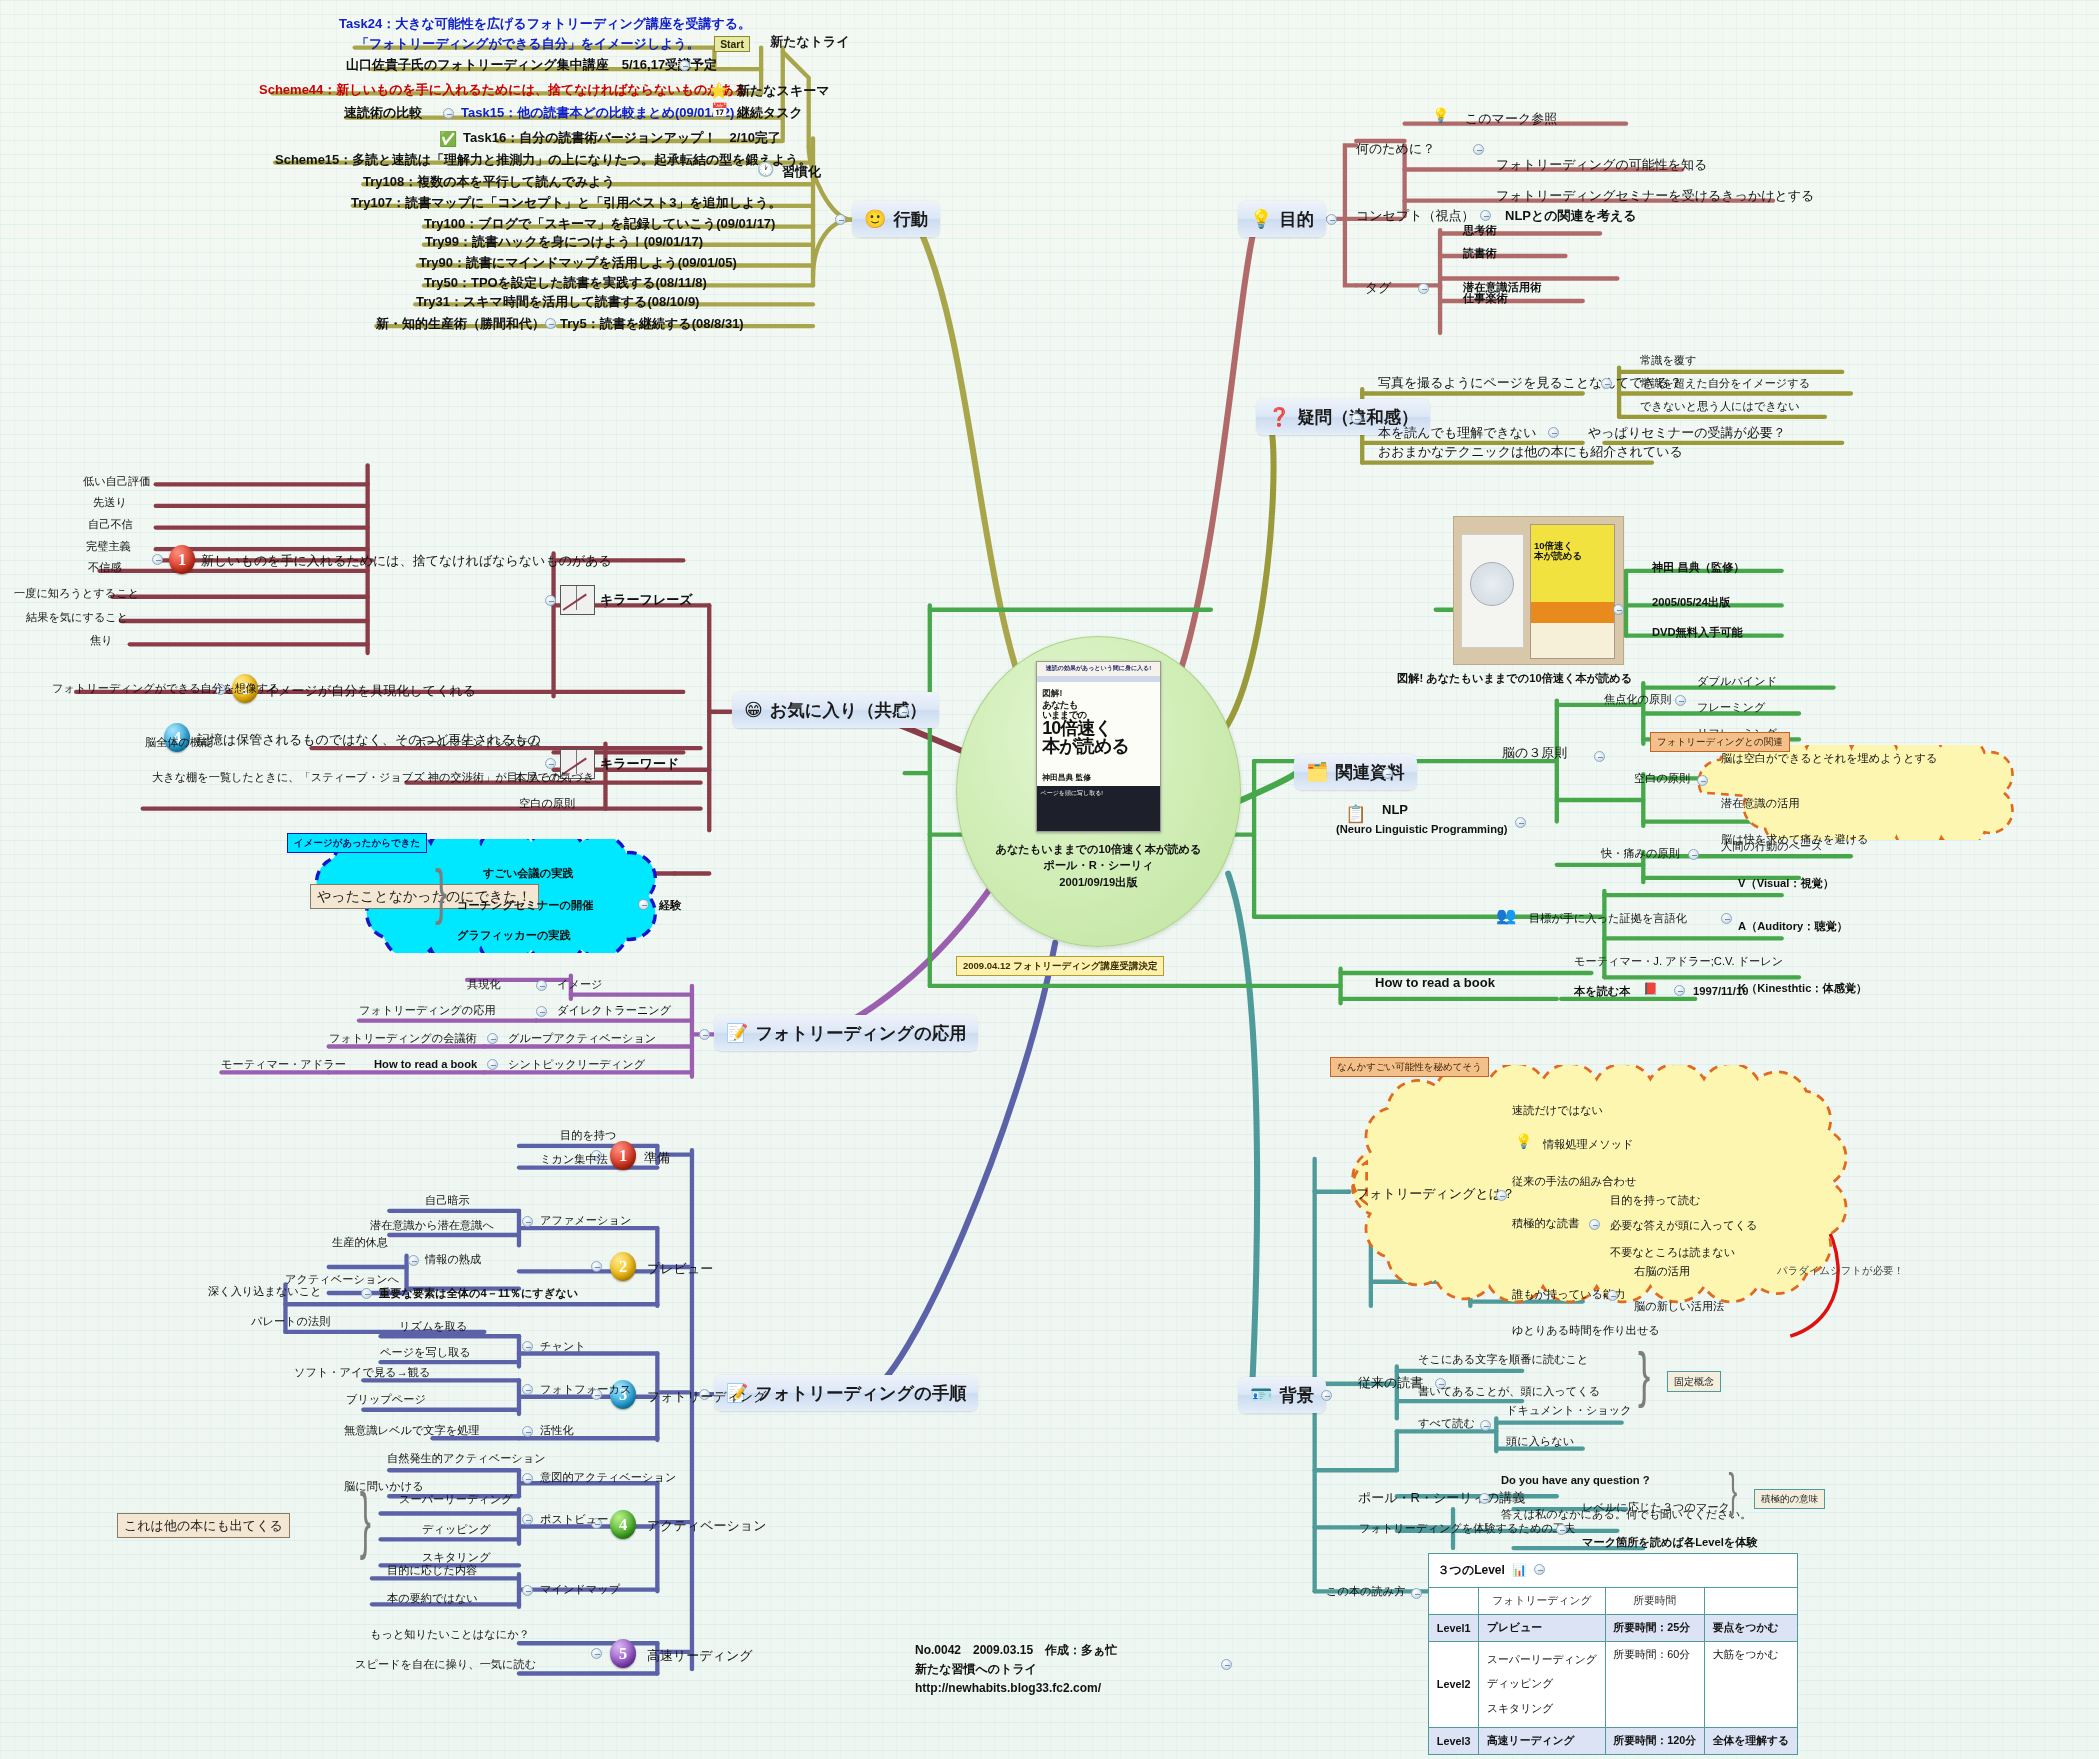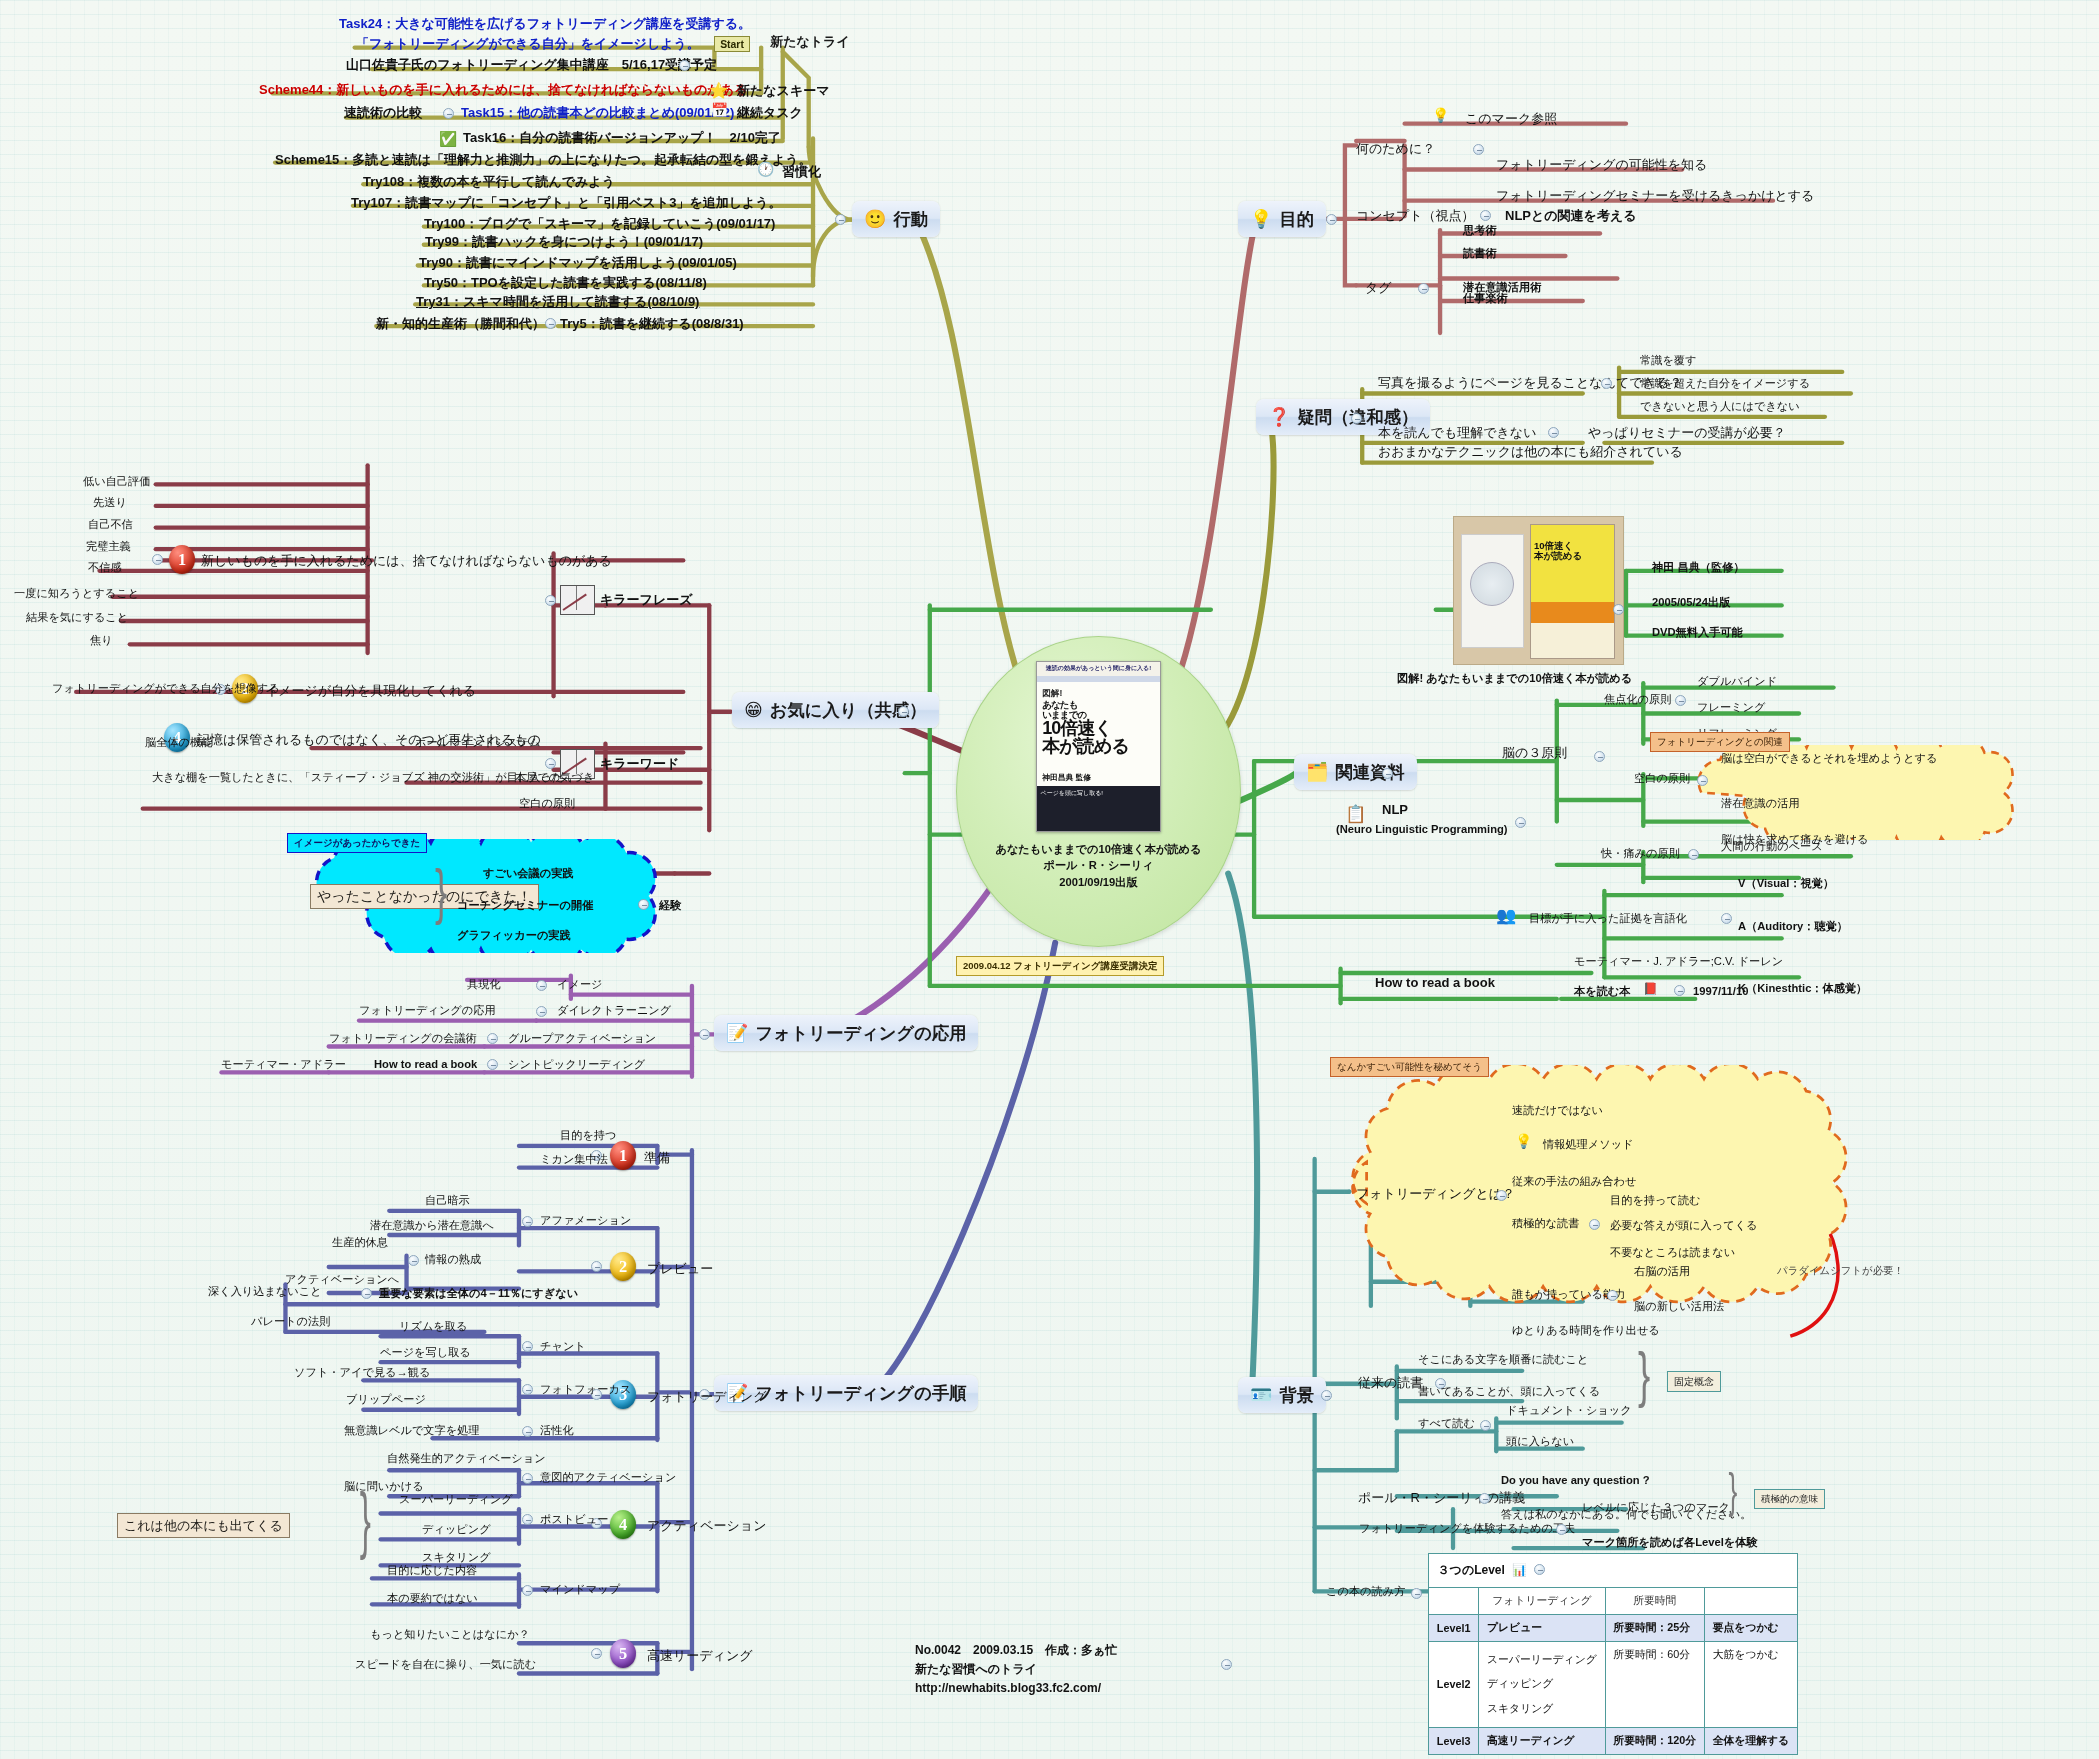--- a/index.html
+++ b/index.html
@@ -390,21 +390,21 @@
 <div class="n" style="left:275px;top:152px;">Scheme15：多読と速読は「理解力と推測力」の上になりたつ。起承転結の型を鍛えよう。</div>
 <div class="n" style="left:757px;top:161px;font-size:14px;">🕐</div>
 <div class="n" style="left:782px;top:164px;">習慣化</div>
 
 <div class="n" style="left:363px;top:174px;">Try108：複数の本を平行して読んでみよう</div>
 <div class="n" style="left:351px;top:195px;">Try107：読書マップに「コンセプト」と「引用ベスト3」を追加しよう。</div>
 <div class="n" style="left:424px;top:216px;">Try100：ブログで「スキーマ」を記録していこう(09/01/17)</div>
 <div class="n" style="left:425px;top:234px;">Try99：読書ハックを身につけよう！(09/01/17)</div>
 <div class="n" style="left:419px;top:255px;">Try90：読書にマインドマップを活用しよう(09/01/05)</div>
 <div class="n" style="left:424px;top:275px;">Try50：TPOを設定した読書を実践する(08/11/8)</div>
-<div class="n" style="left:416px;top:294px;text-decoration:underline;">Try31：スキマ時間を活用して読書する(08/10/9)</div>
+<div class="n" style="left:416px;top:294px;">Try31：スキマ時間を活用して読書する(08/10/9)</div>
 <div class="n" style="left:376px;top:316px;">新・知的生産術（勝間和代）</div>
 <div class="n" style="left:560px;top:316px;">Try5：読書を継続する(08/8/31)</div>
 <div class="h" style="left:545px;top:318px;"></div>
 
 <div class="mbox" style="left:1238px;top:201px;">
   <span class="ic">💡</span>
   <span>目的</span>
 </div>
 <div class="h" style="left:1326px;top:214px;"></div>
 

